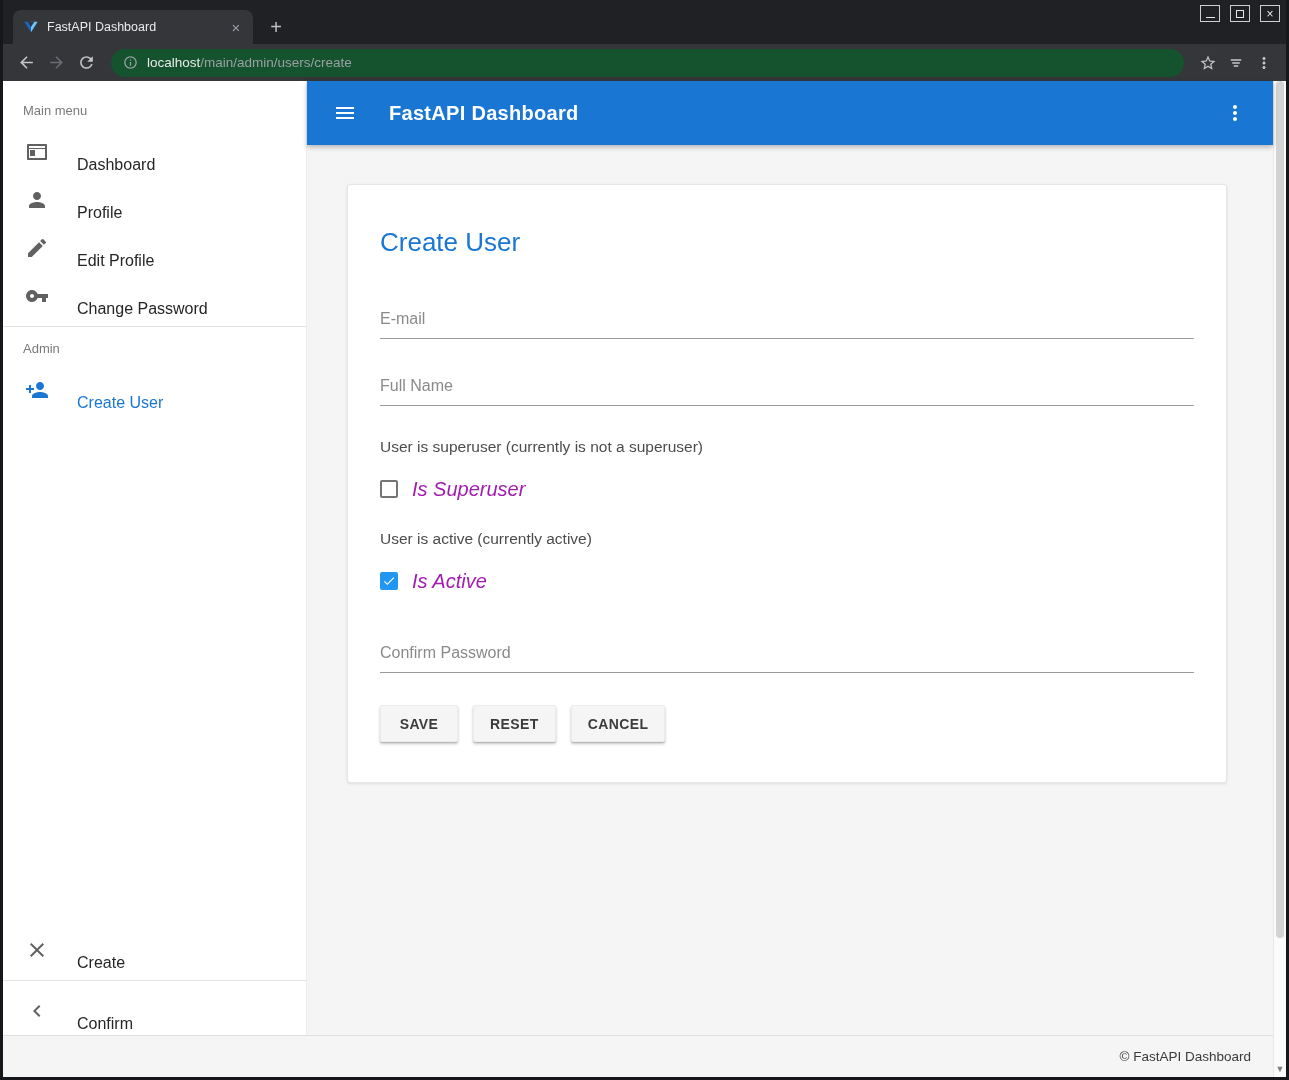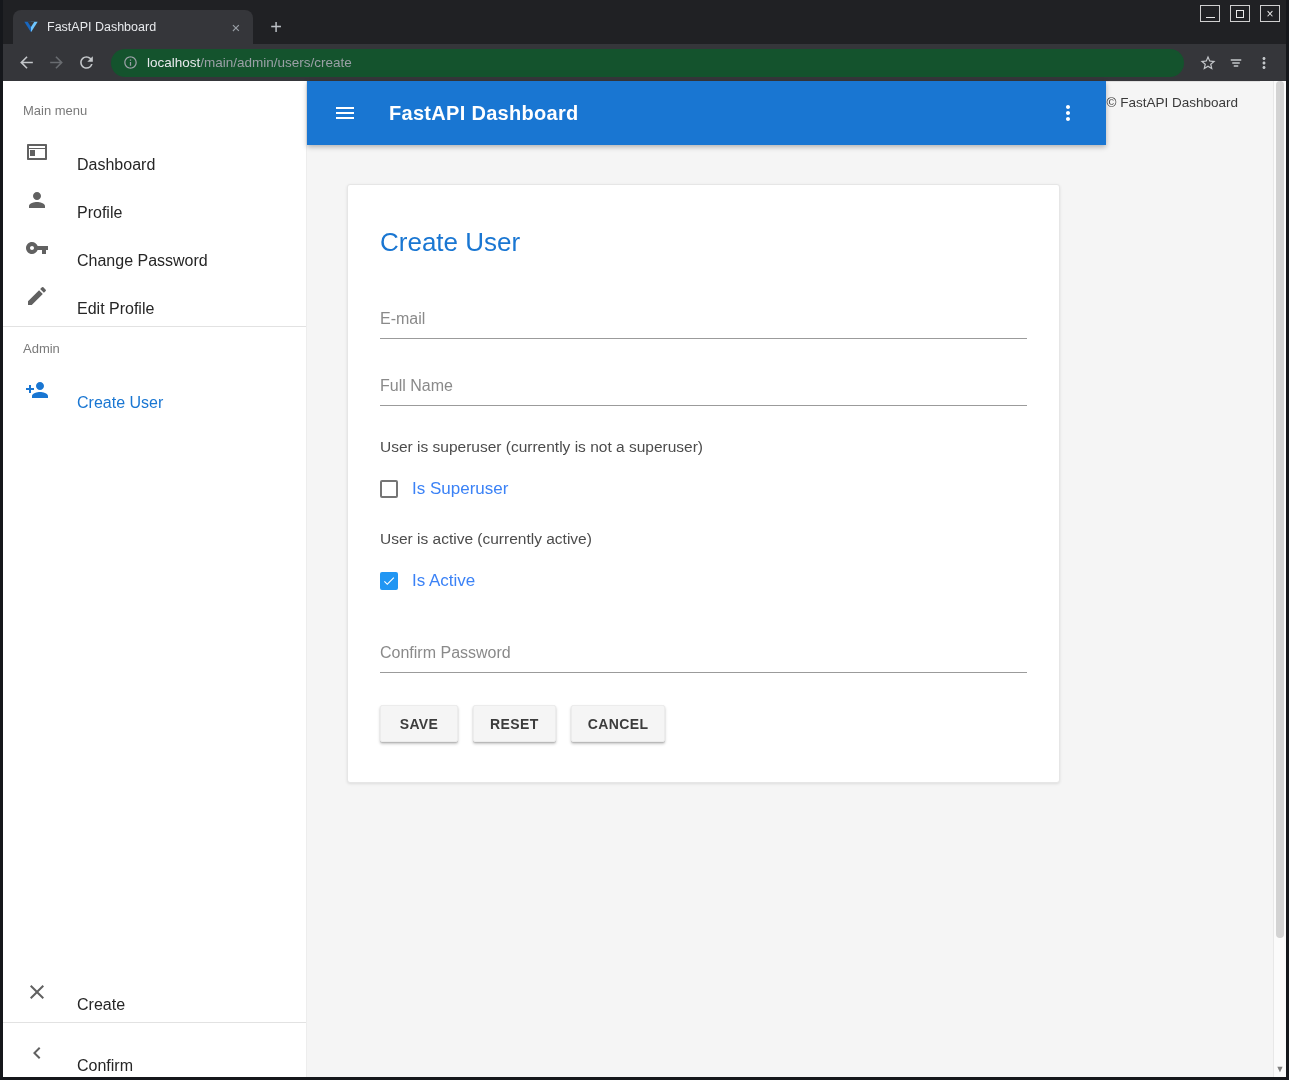--- a/index.html
+++ b/index.html
@@ -27,21 +27,21 @@
   .navbtn.disabled svg { fill:#696c70; }
   .omnibox { flex:1; height:28px; background:#14532d; border-radius:14px; margin:0 10px; display:flex; align-items:center; padding:0 12px; cursor:text; }
   .omnibox svg { width:15px; height:15px; fill:#9aa0a6; margin-right:9px; flex:0 0 auto; }
   .url { font-size:13.5px; white-space:nowrap; }
   .url .host { color:#e8eaed; }
   .url .path { color:#9aa0a6; }
   .tool-icon { width:28px; height:28px; display:flex; align-items:center; justify-content:center; cursor:pointer; flex:0 0 auto; }
   .tool-icon svg { width:18px; height:18px; fill:#c4c7ca; }
 
   
-  .page { flex:1; display:flex; flex-direction:row; background:#f5f5f5; position:relative; padding-right:26px; min-height:0; }
+  .page { flex:1; display:flex; flex-direction:column; background:#f5f5f5; position:relative; padding-right:13px; min-height:0; }
   .body-row { flex:1; display:flex; min-height:0; }
 
   
   .sidebar { width:304px; background:#fff; border-right:1px solid #ededed; display:flex; flex-direction:column; padding-top:14px; flex:0 0 auto; }
   .section-label { font-size:13px; color:#7a7a7a; padding:8px 0 10px 20px; }
   .item { height:48px; display:flex; align-items:center; padding-left:22px; cursor:pointer; }
   .item .icon { width:24px; height:24px; color:#616161; margin-right:28px; flex:0 0 auto; }
   .item .icon svg { width:24px; height:24px; fill:currentColor; }
   .item .label { font-size:16px; color:#262626;margin-top:26px; }
   .item.active .icon, .item.active .label { color:#1976d2; }
@@ -60,21 +60,21 @@
   .content { flex:1; overflow:hidden; padding:39px 46px 0 40px; }
   .card { background:#fff; border:1px solid #e6e6e6; border-radius:3px; box-shadow:0 1px 3px rgba(0,0,0,.10); padding:28px 32px 40px; max-width:886px; }
   .card-title { color:#1976d2; font-size:26px; font-weight:400; margin:14px 0 46px; }
   .tfield { display:block; width:100%; border:0; border-bottom:1px solid #9b9b9b; background:transparent; font-family:"Liberation Sans",sans-serif; font-size:16px; color:#212121; padding:6px 0 10px; outline:none; margin-bottom:32px; border-radius:0; }
   .tfield::placeholder { color:#8a8a8a; opacity:1; }
   .hint { font-size:15.5px; color:#4c4c4c; margin:0 0 16px; }
   .cb-row { display:flex; align-items:center; height:34px; margin-bottom:24px; cursor:pointer; }
   .cb { width:18px; height:18px; border:2px solid #757575; border-radius:2px; margin-right:14px; flex:0 0 auto; }
   .cb.checked { background:#2196f3; border-color:#2196f3; display:flex; align-items:center; justify-content:center; }
   .cb.checked svg { width:14px; height:14px; fill:#fff; }
-  .cb-label { font-size:17px; color:#3b82f6; }
+  .cb-label { font-size:20px; color:#a21caf;font-style:italic; }
   .pw-gap { height:16px; }
   .btn-row { display:flex; margin-top:26px; }
   .btn { min-width:78px; height:37px; padding:0 16px; background:#f5f5f5; border:1px solid #ececec; border-radius:2px; box-shadow:0 2px 3px rgba(0,0,0,.22), 0 1px 1px rgba(0,0,0,.12); font-family:"Liberation Sans",sans-serif; font-size:14px; font-weight:bold; color:#3c3c3c; letter-spacing:.4px; margin-right:15px; cursor:pointer; }
 
   
   .footer { height:42px; background:#f5f5f5; border-top:1px solid #e0e0e0; display:flex; align-items:center; justify-content:flex-end; padding-right:22px; font-size:13.5px; color:#3a3a3a; flex:0 0 auto; }
 
   
   .scrollbar { position:absolute; top:0; right:0; bottom:0; width:13px; background:#fbfbfb; border-left:1px solid #e8e8e8; }
   .scroll-thumb { position:absolute; top:0; left:2px; right:2px; height:86%; background:#d3d3d3; border-radius:5px; }
@@ -167,33 +167,33 @@
             <svg viewBox="0 0 24 24">
                 <path d="M12 12c2.21 0 4-1.79 4-4s-1.79-4-4-4-4 1.79-4 4 1.79 4 4 4zm0 2c-2.67 0-8 1.34-8 4v2h16v-2c0-2.66-5.33-4-8-4z"></path>
               </svg>
           </span>
           <span class="label">Profile</span>
         </div>
 
         <div class="item">
           <span class="icon">
             <svg viewBox="0 0 24 24">
+                <path d="M3 17.25V21h3.75L17.81 9.94l-3.75-3.75L3 17.25zM20.71 7.04c.39-.39.39-1.02 0-1.41l-2.34-2.34a.9959.9959 0 00-1.41 0l-1.83 1.83 3.75 3.75 1.83-1.83z"></path>
+              </svg>
+          </span>
+          <span class="label">Edit Profile</span>
+        </div>
+
+        <div class="item">
+          <span class="icon">
+            <svg viewBox="0 0 24 24">
                 <path d="M12.65 10C11.83 7.67 9.61 6 7 6c-3.31 0-6 2.69-6 6s2.69 6 6 6c2.61 0 4.83-1.67 5.65-4H17v4h4v-4h2v-4H12.65zM7 14c-1.1 0-2-.9-2-2s.9-2 2-2 2 .9 2 2-.9 2-2 2z"></path>
               </svg>
           </span>
           <span class="label">Change Password</span>
-        </div>
-
-        <div class="item">
-          <span class="icon">
-            <svg viewBox="0 0 24 24">
-                <path d="M3 17.25V21h3.75L17.81 9.94l-3.75-3.75L3 17.25zM20.71 7.04c.39-.39.39-1.02 0-1.41l-2.34-2.34a.9959.9959 0 00-1.41 0l-1.83 1.83 3.75 3.75 1.83-1.83z"></path>
-              </svg>
-          </span>
-          <span class="label">Edit Profile</span>
         </div>
 
         <div class="divider"></div>
         <div class="section-label">Admin</div>
 
 
         <div class="item active">
           <span class="icon">
             <svg viewBox="0 0 24 24">
                 <path d="M15 12c2.21 0 4-1.79 4-4s-1.79-4-4-4-4 1.79-4 4 1.79 4 4 4zm-9-2V7H4v3H1v2h3v3h2v-3h3v-2H6zm9 4c-2.67 0-8 1.34-8 4v2h16v-2c0-2.66-5.33-4-8-4z"></path>

